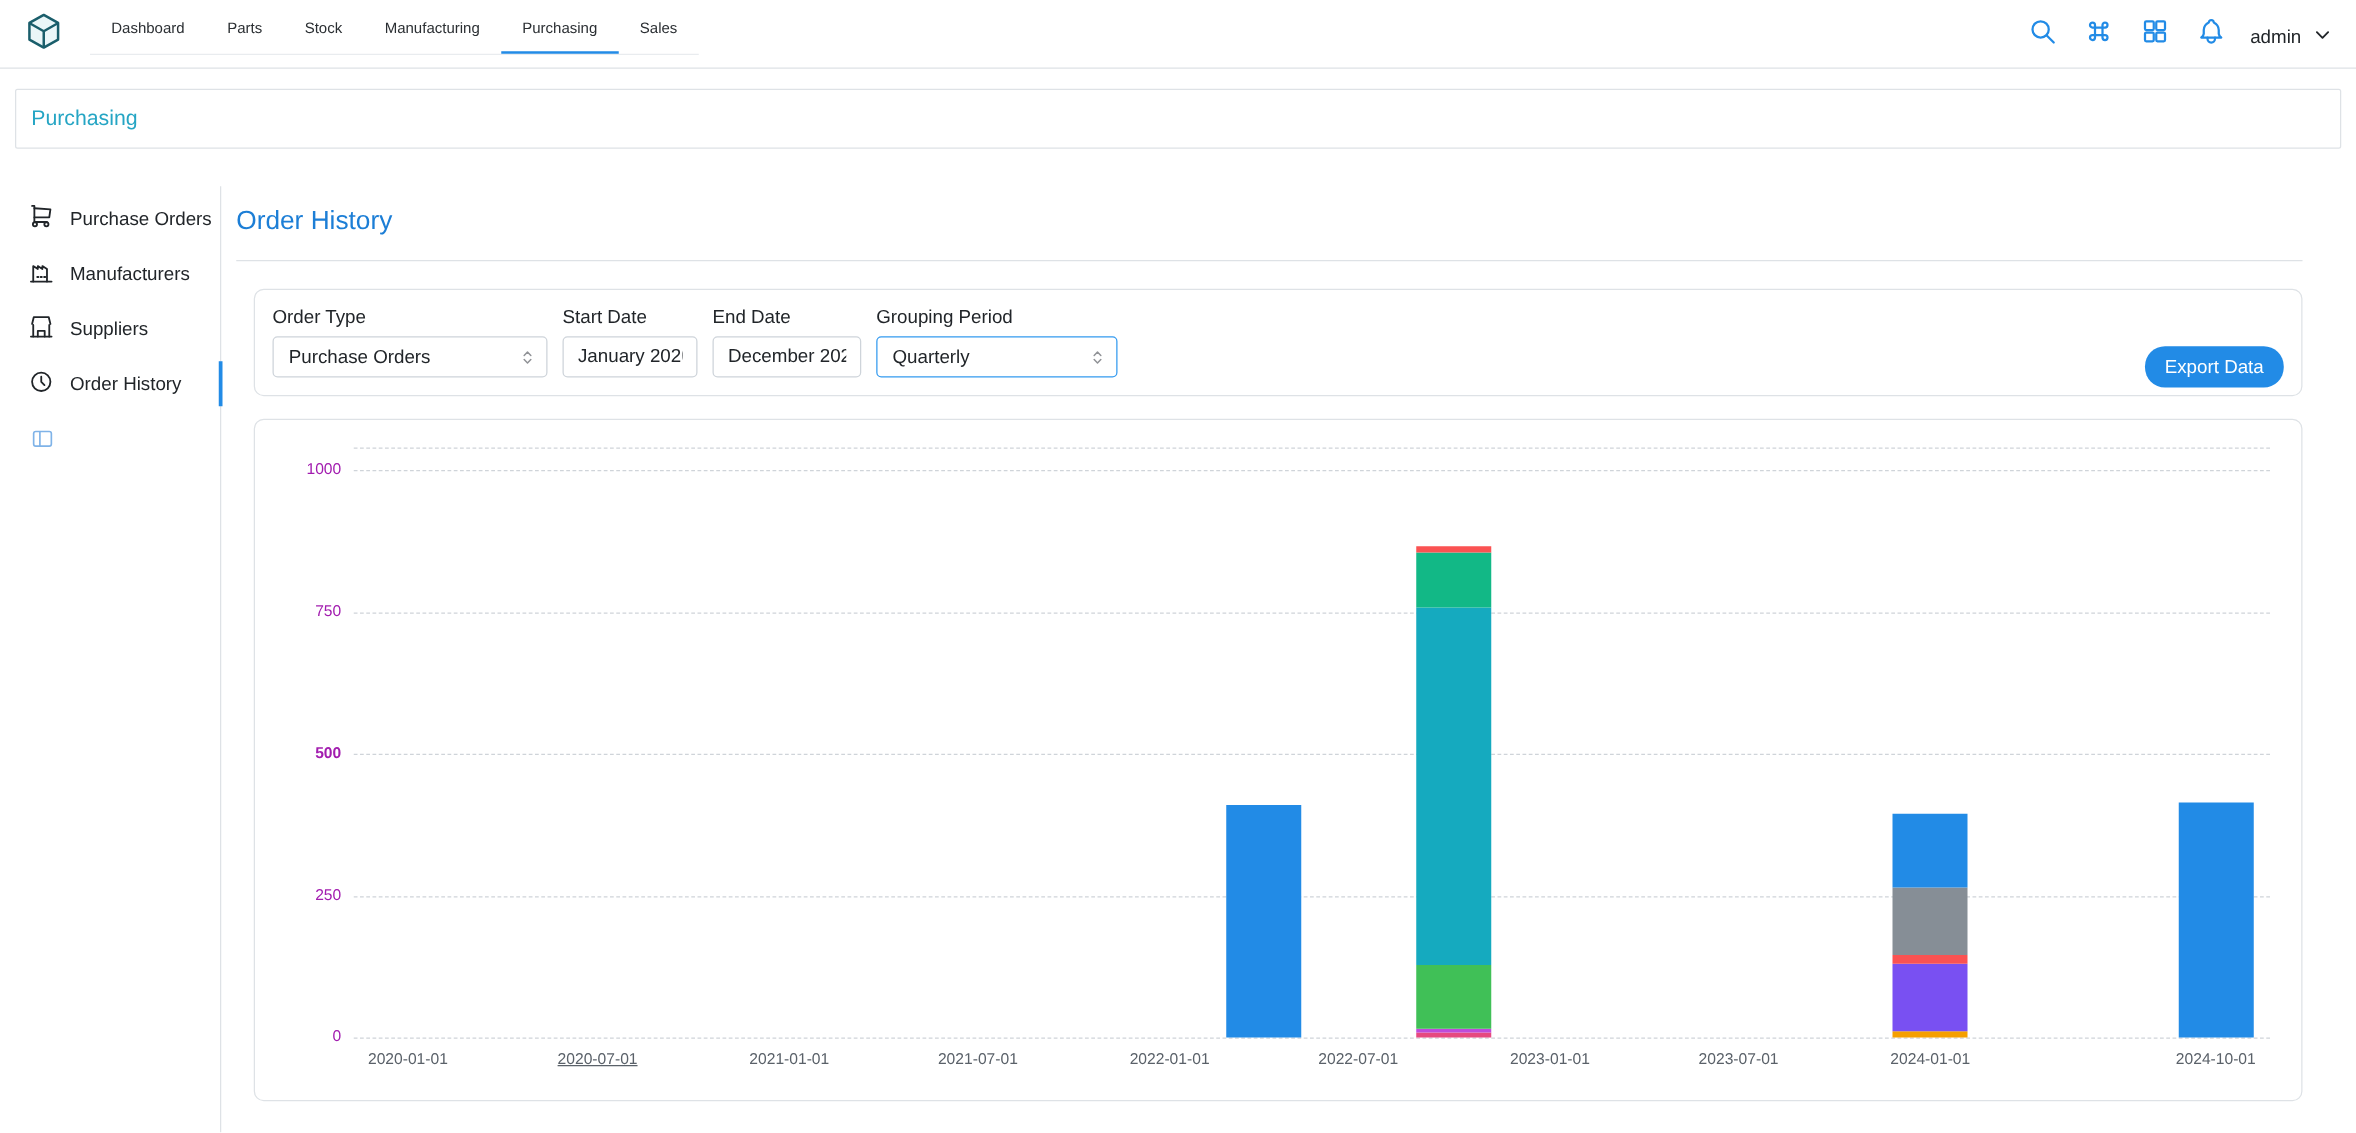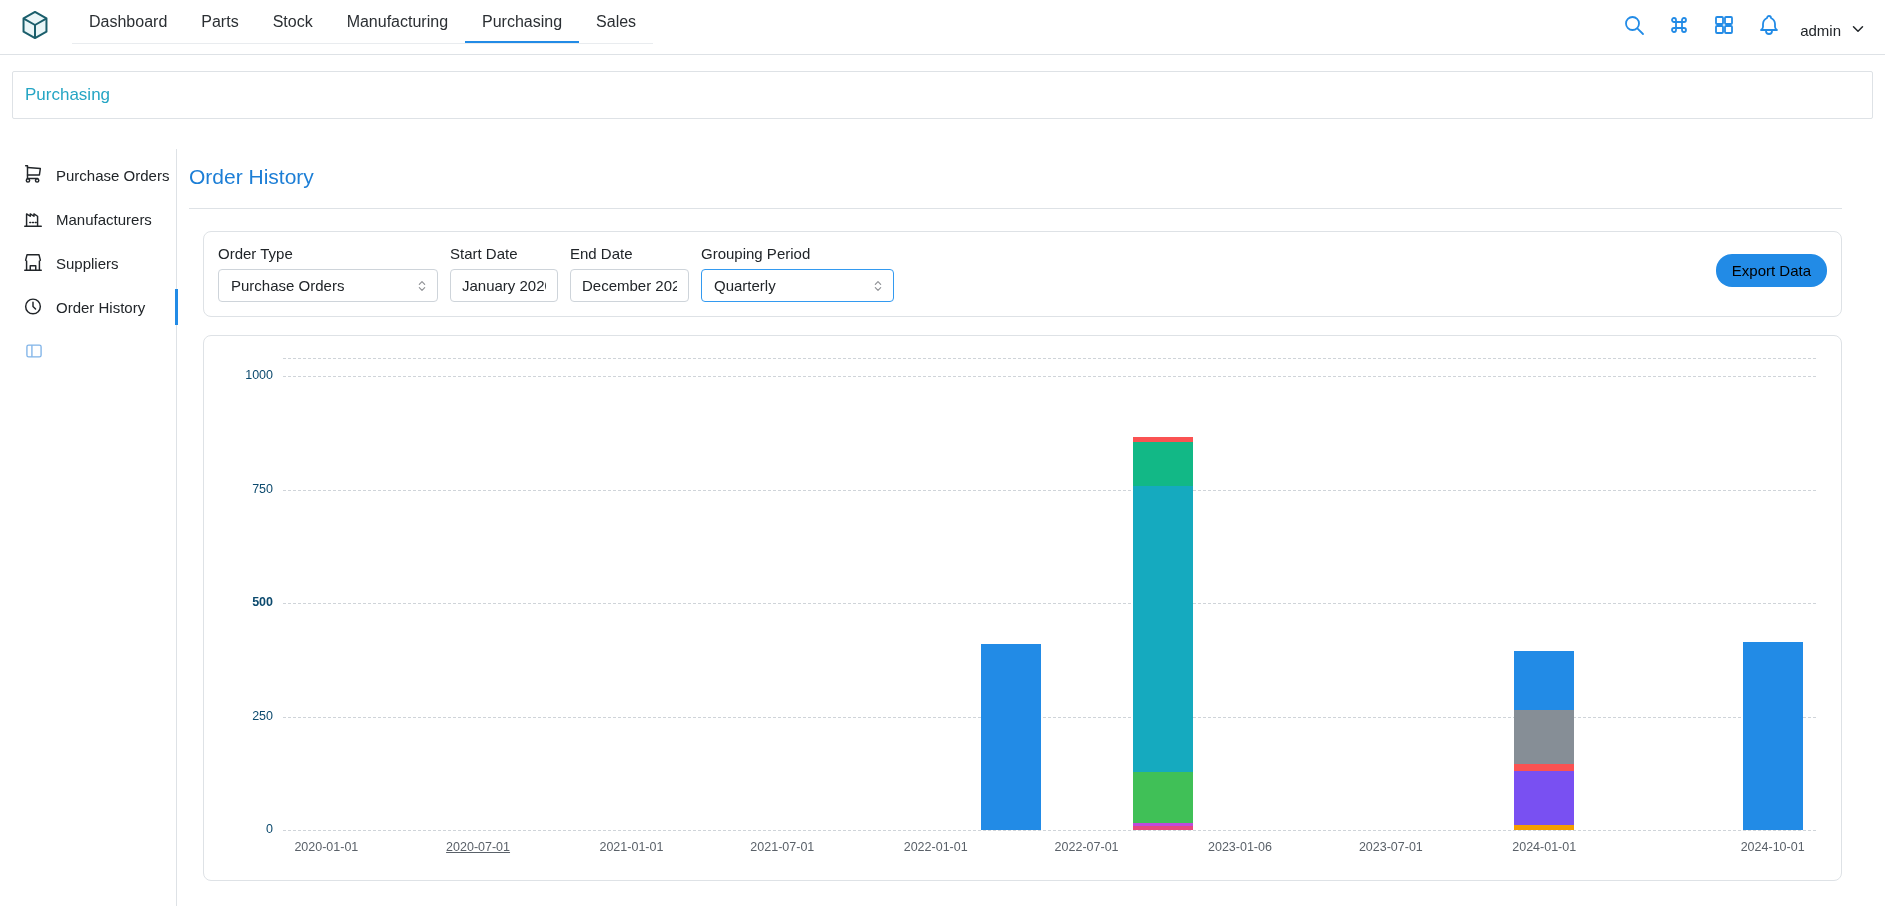--- a/index.html
+++ b/index.html
@@ -4,21 +4,21 @@
 <style>
   *{box-sizing:border-box;margin:0;padding:0}
   html,body{width:1885px;height:906px;background:#fff;color:#212529;
     font-family:"Liberation Sans",sans-serif;overflow:hidden}
   :root{--accent:#228be6;--breadcrumb:#25a5c4;--title:#1c7ed6;--focus-border:#339af0}
 
   
   .header{height:55px;border-bottom:1px solid #dee2e6;display:flex;align-items:center;padding:0 18px}
   .logo{width:34px;height:34px;margin-right:20px;display:flex;align-items:center;justify-content:center;flex:none}
   .tablist{display:flex;height:44px;align-self:flex-start;border-bottom:1px solid #e9ecef}
-  .tab{display:flex;align-items:center;padding:0 17px;font-size:16px;color:#2b2f33;cursor:pointer;white-space:nowrap}
+  .tab{display:flex;align-items:center;padding:0 17px;font-size:12px;color:#2b2f33;cursor:pointer;white-space:nowrap}
   .tab.active{box-shadow:inset 0 -2px 0 var(--accent)}
   .actions{margin-left:auto;display:flex;align-items:flex-end;gap:18px}
   .icon-btn{width:27px;height:27px;display:flex;align-items:center;justify-content:center;color:var(--accent);cursor:pointer}
   .user{display:flex;align-items:center;gap:8px;font-size:15px;cursor:pointer;color:#212529}
 
   
   .breadcrumb-bar{margin:16px 12px 0;height:48px;border:1px solid #dee2e6;border-radius:2px;
     display:flex;align-items:center;padding:0 12px;font-size:17px}
   .crumb{color:var(--breadcrumb);cursor:pointer}
 
@@ -39,28 +39,28 @@
   .filter-card{margin:22px 0 0 14px;height:86px;border:1px solid #dee2e6;border-radius:8px;
     display:flex;align-items:flex-start;padding:13px 14px;gap:12px}
   .field label{display:block;font-size:15px;font-weight:500;margin-bottom:7px;color:#212529}
   .control{height:33px;border:1px solid #ced4da;border-radius:4px;font-size:15px;background:#fff;
     color:#212529;font-family:inherit}
   .select{display:flex;align-items:center;padding:0 28px 0 12px;position:relative;cursor:pointer}
   .select .selector{position:absolute;right:7px;top:8px;color:#909296;display:flex}
   input.control{padding:0 11px;outline:none}
   .w-ordertype{width:220px}.w-start{width:108px}.w-end{width:119px}.w-group{width:193px}
   .control.focused{border-color:var(--focus-border)}
-  .export-btn{margin-left:auto;margin-top:9px;height:33px;padding:0 16px;background:var(--accent);
-    color:#000000;border:none;border-radius:16px;font-size:15px;font-weight:500;font-family:inherit;cursor:pointer}
+  .export-btn{margin-left:auto;margin-top:32px;height:33px;padding:0 16px;background:var(--accent);
+    color:#ffffff;border:none;border-radius:16px;font-size:15px;font-weight:500;font-family:inherit;cursor:pointer}
 
   
   .chart-card{margin:18px 0 0 14px;height:546px;border:1px solid #dee2e6;border-radius:8px;position:relative}
   .plot{position:absolute;left:79px;top:22px;width:1533px;height:472px}
   .gridline{position:absolute;left:0;right:0;height:0;border-top:1px dashed #cfd4d9}
-  .ytick{position:absolute;width:60px;left:-70px;text-align:right;font-size:12.5px;color:#0c4a6e}
+  .ytick{position:absolute;width:60px;left:-70px;text-align:right;font-size:12.5px;color:#a21caf}
   .xtick{position:absolute;width:130px;top:482px;text-align:center;font-size:12.5px;color:#5a6169}
   .seg{position:absolute}
 </style>
 </head>
 <body>
 
 <header class="header">
   <div class="logo">
     <span>
       <svg width="32" height="32" viewBox="0 0 24 24" fill="none" stroke="#1a5e6b" stroke-width="1.5" stroke-linejoin="round">
@@ -239,21 +239,21 @@
           <div class="gridline" style="top: 131.615px;"></div>
           <div class="ytick" style="top: 123.615px;">750</div>
           <div class="gridline" style="top: 18.1538px;"></div>
           <div class="ytick" style="top: 10.1538px;">1000</div>
           <div class="xtick" style="left: -21.6525px;">2020-01-01</div>
           <div class="xtick" style="left: 130.064px; text-decoration: underline;">2020-07-01</div>
           <div class="xtick" style="left: 283.447px;">2021-01-01</div>
           <div class="xtick" style="left: 434.33px;">2021-07-01</div>
           <div class="xtick" style="left: 587.713px;">2022-01-01</div>
           <div class="xtick" style="left: 738.595px;">2022-07-01</div>
-          <div class="xtick" style="left: 891.979px;">2023-01-06</div>
+          <div class="xtick" style="left: 891.979px;">2023-01-01</div>
           <div class="xtick" style="left: 1042.86px;">2023-07-01</div>
           <div class="xtick" style="left: 1196.24px;">2024-01-01</div>
           <div class="xtick" style="left: 1424.65px;">2024-10-01</div>
           <div class="seg" style="left: 697.737px; top: 285.923px; width: 60px; height: 186.077px; background: rgb(34, 139, 230);"></div>
           <div class="seg" style="left: 850.287px; top: 468.369px; width: 60px; height: 3.63077px; background: rgb(230, 73, 128);"></div>
           <div class="seg" style="left: 850.287px; top: 464.738px; width: 60px; height: 3.63077px; background: rgb(190, 75, 219);"></div>
           <div class="seg" style="left: 850.287px; top: 413.908px; width: 60px; height: 50.8308px; background: rgb(64, 192, 87);"></div>
           <div class="seg" style="left: 850.287px; top: 127.985px; width: 60px; height: 285.923px; background: rgb(21, 170, 191);"></div>
           <div class="seg" style="left: 850.287px; top: 83.5077px; width: 60px; height: 44.4769px; background: rgb(18, 184, 134);"></div>
           <div class="seg" style="left: 850.287px; top: 79.4231px; width: 60px; height: 4.08462px; background: rgb(250, 82, 82);"></div>

